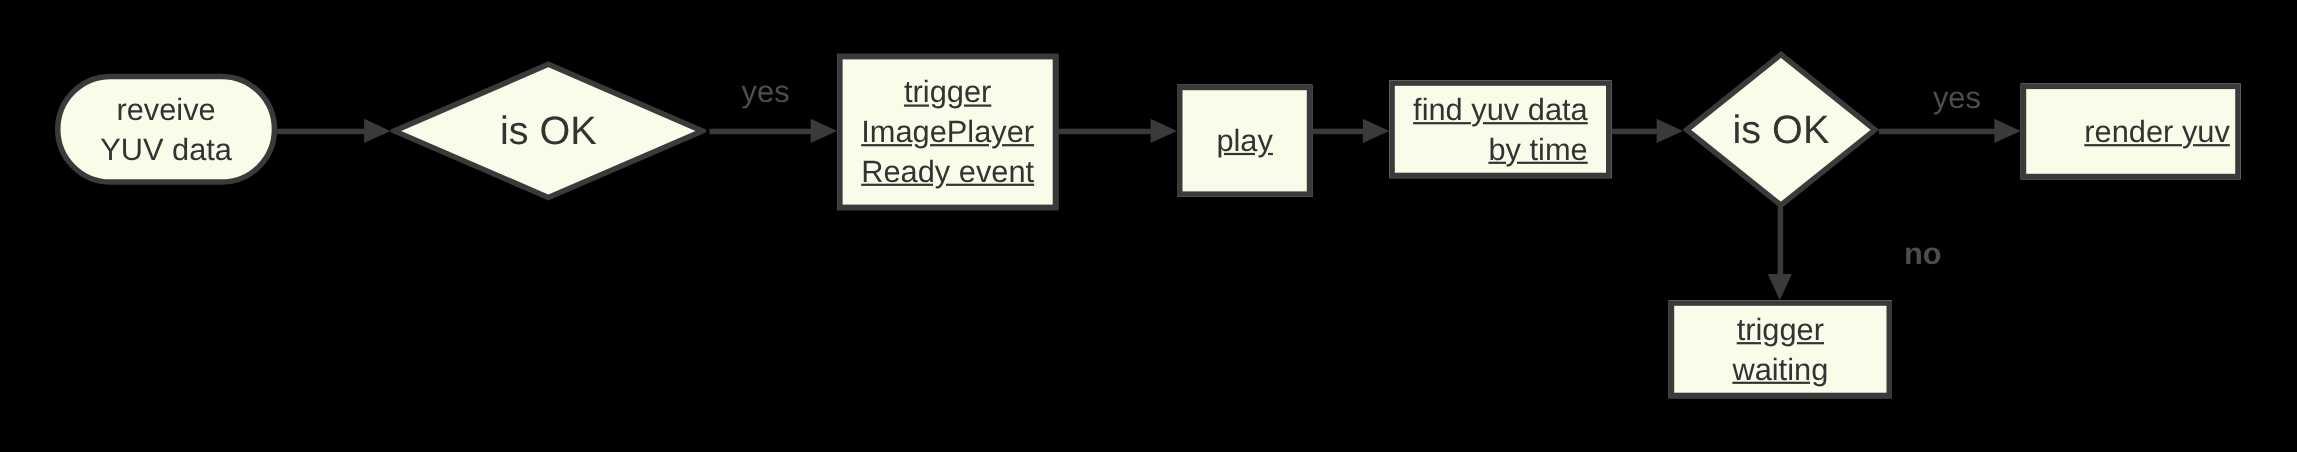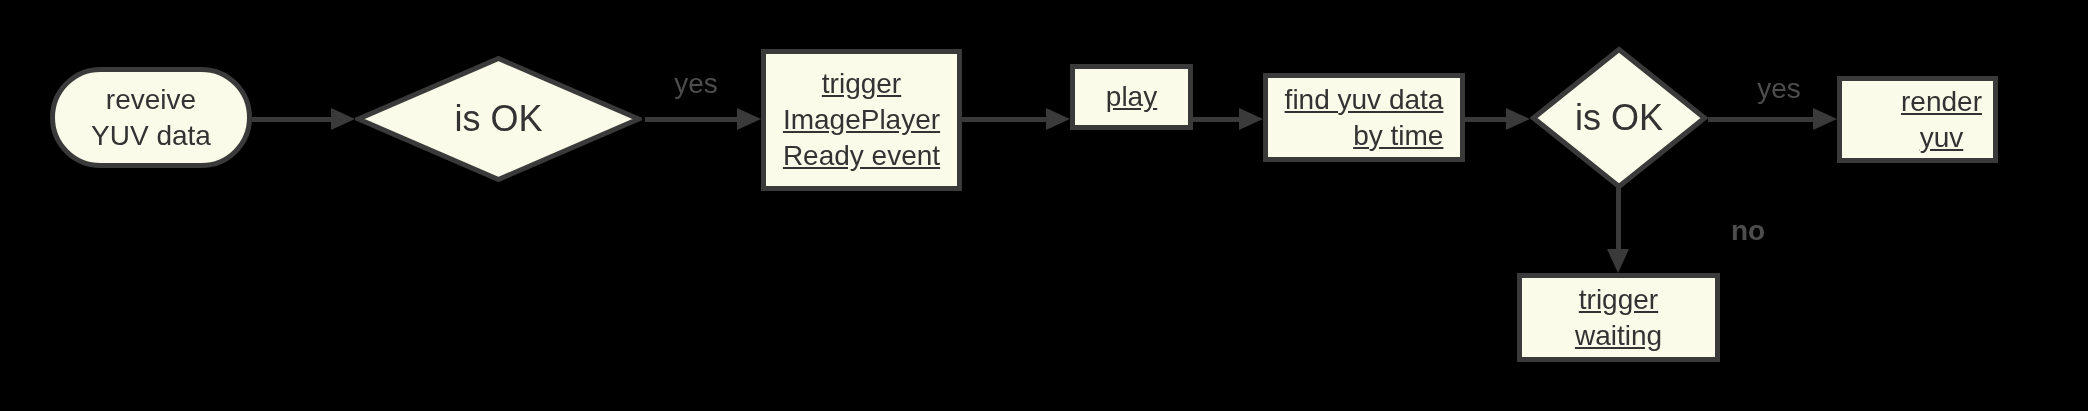--- a/index.html
+++ b/index.html
@@ -93,33 +93,33 @@
     <svg width="287" height="128" viewBox="0 0 287 128">
       <polygon points="143.5,3.5 283.5,64 143.5,124.5 3.5,64" style="fill:var(--fill); stroke:var(--stroke); stroke-width:5; stroke-linejoin:miter;"></polygon>
     </svg>
     <div class="diamond-label">is OK</div>
   </div>
 
   <div class="node proc" style="left:761px; top:49px; width:201px; height:142px;">trigger
 ImagePlayer
 Ready event</div>
 
-  <div class="node proc" style="left:1070px; top:64px; width:123px; height:66px;">play</div>
+  <div class="node proc" style="left:1070px; top:77px; width:123px; height:102px;">play</div>
 
   <div class="node proc" style="left:1263px; top:73px; width:202px; height:89px;text-align:right;">find yuv data
 by time</div>
 
   <div class="node diamond-wrap" style="left:1530px; top:46px; width:178px; height:144px;">
     <svg width="178" height="144" viewBox="0 0 178 144">
       <polygon points="89,3.5 174.5,72 89,140.5 3.5,72" style="fill:var(--fill); stroke:var(--stroke); stroke-width:5; stroke-linejoin:miter;"></polygon>
     </svg>
     <div class="diamond-label">is OK</div>
   </div>
 
-  <div class="node proc" style="left:1837px; top:76px; width:161px; height:87px;padding-left:48px;">render yuv</div>
+  <div class="node proc" style="left:1837px; top:76px; width:200px; height:87px;padding-left:48px;">render yuv</div>
 
   <div class="node proc" style="left:1517px; top:273px; width:203px; height:89px;">trigger
 waiting</div>
 
   <div class="edge-line-h" style="left:252px; top:117px; width:81px;"></div>
   <div class="arrowhead-right" style="left:331px; top:108px;"></div>
 
   <div class="edge-line-h" style="left:645px; top:117px; width:94px;"></div>
   <div class="arrowhead-right" style="left:737px; top:108px;"></div>
   <div class="edge-label" style="left:656px; top:68px; width:80px;">yes</div>

